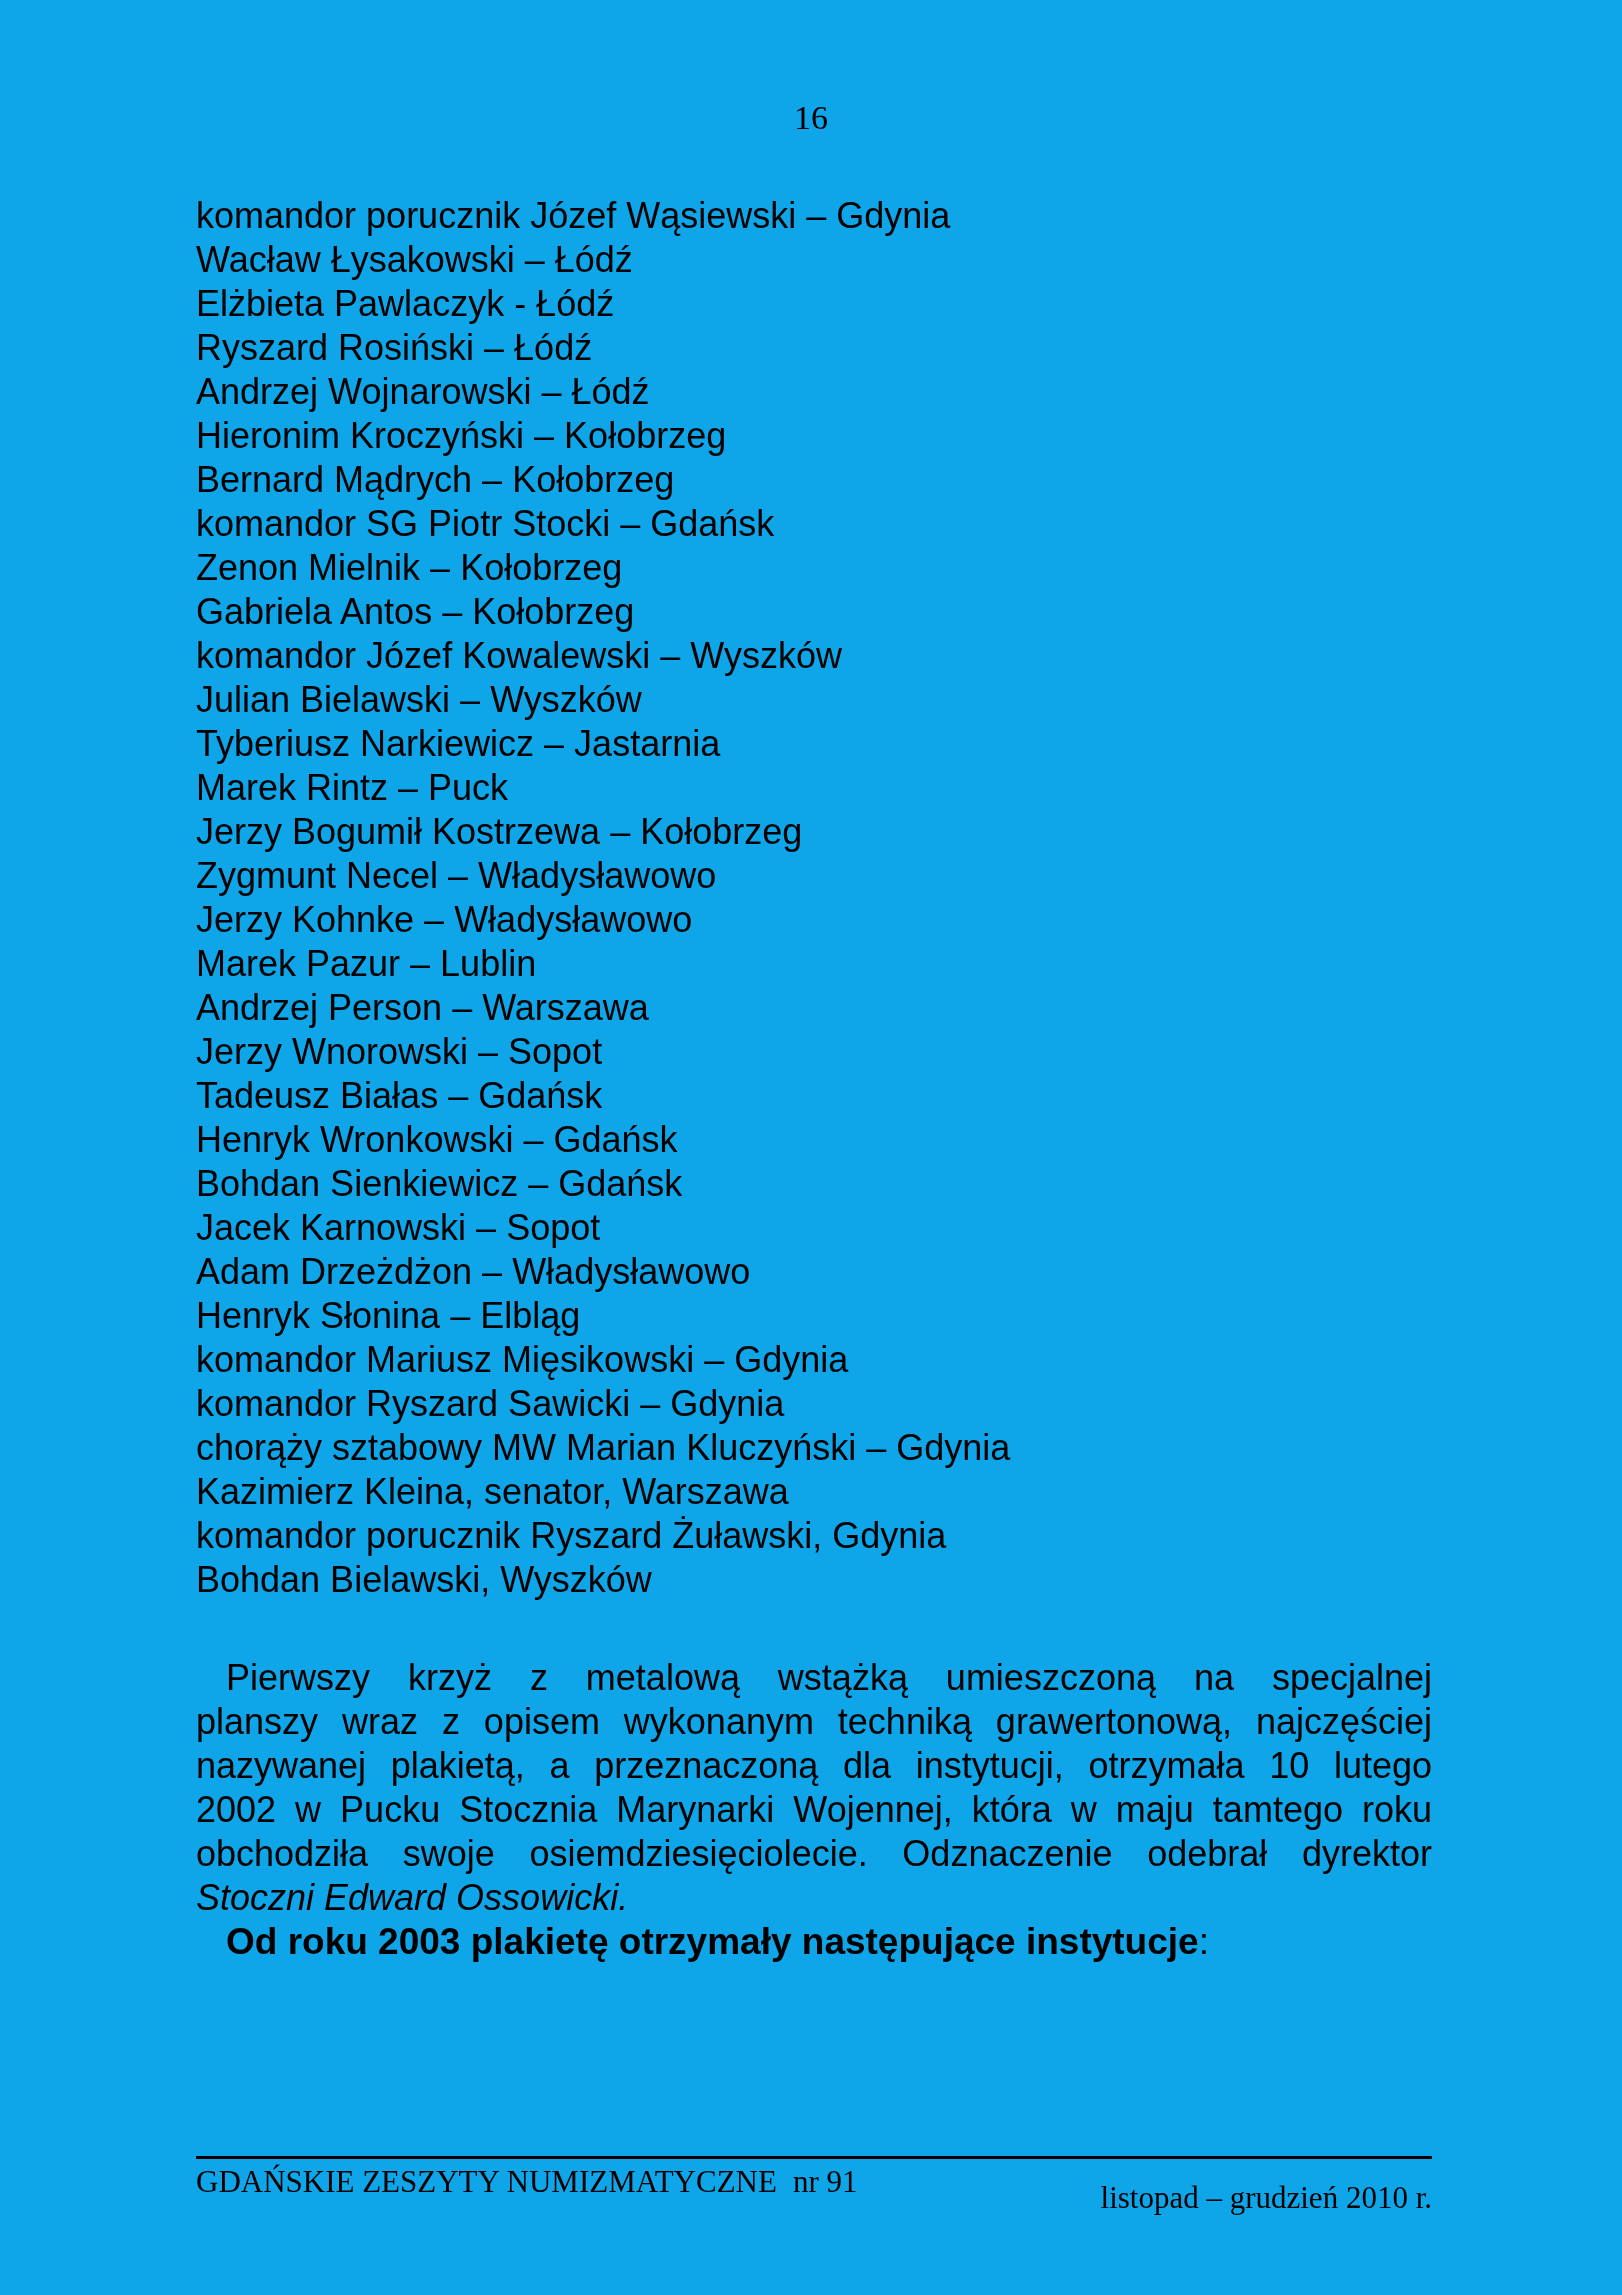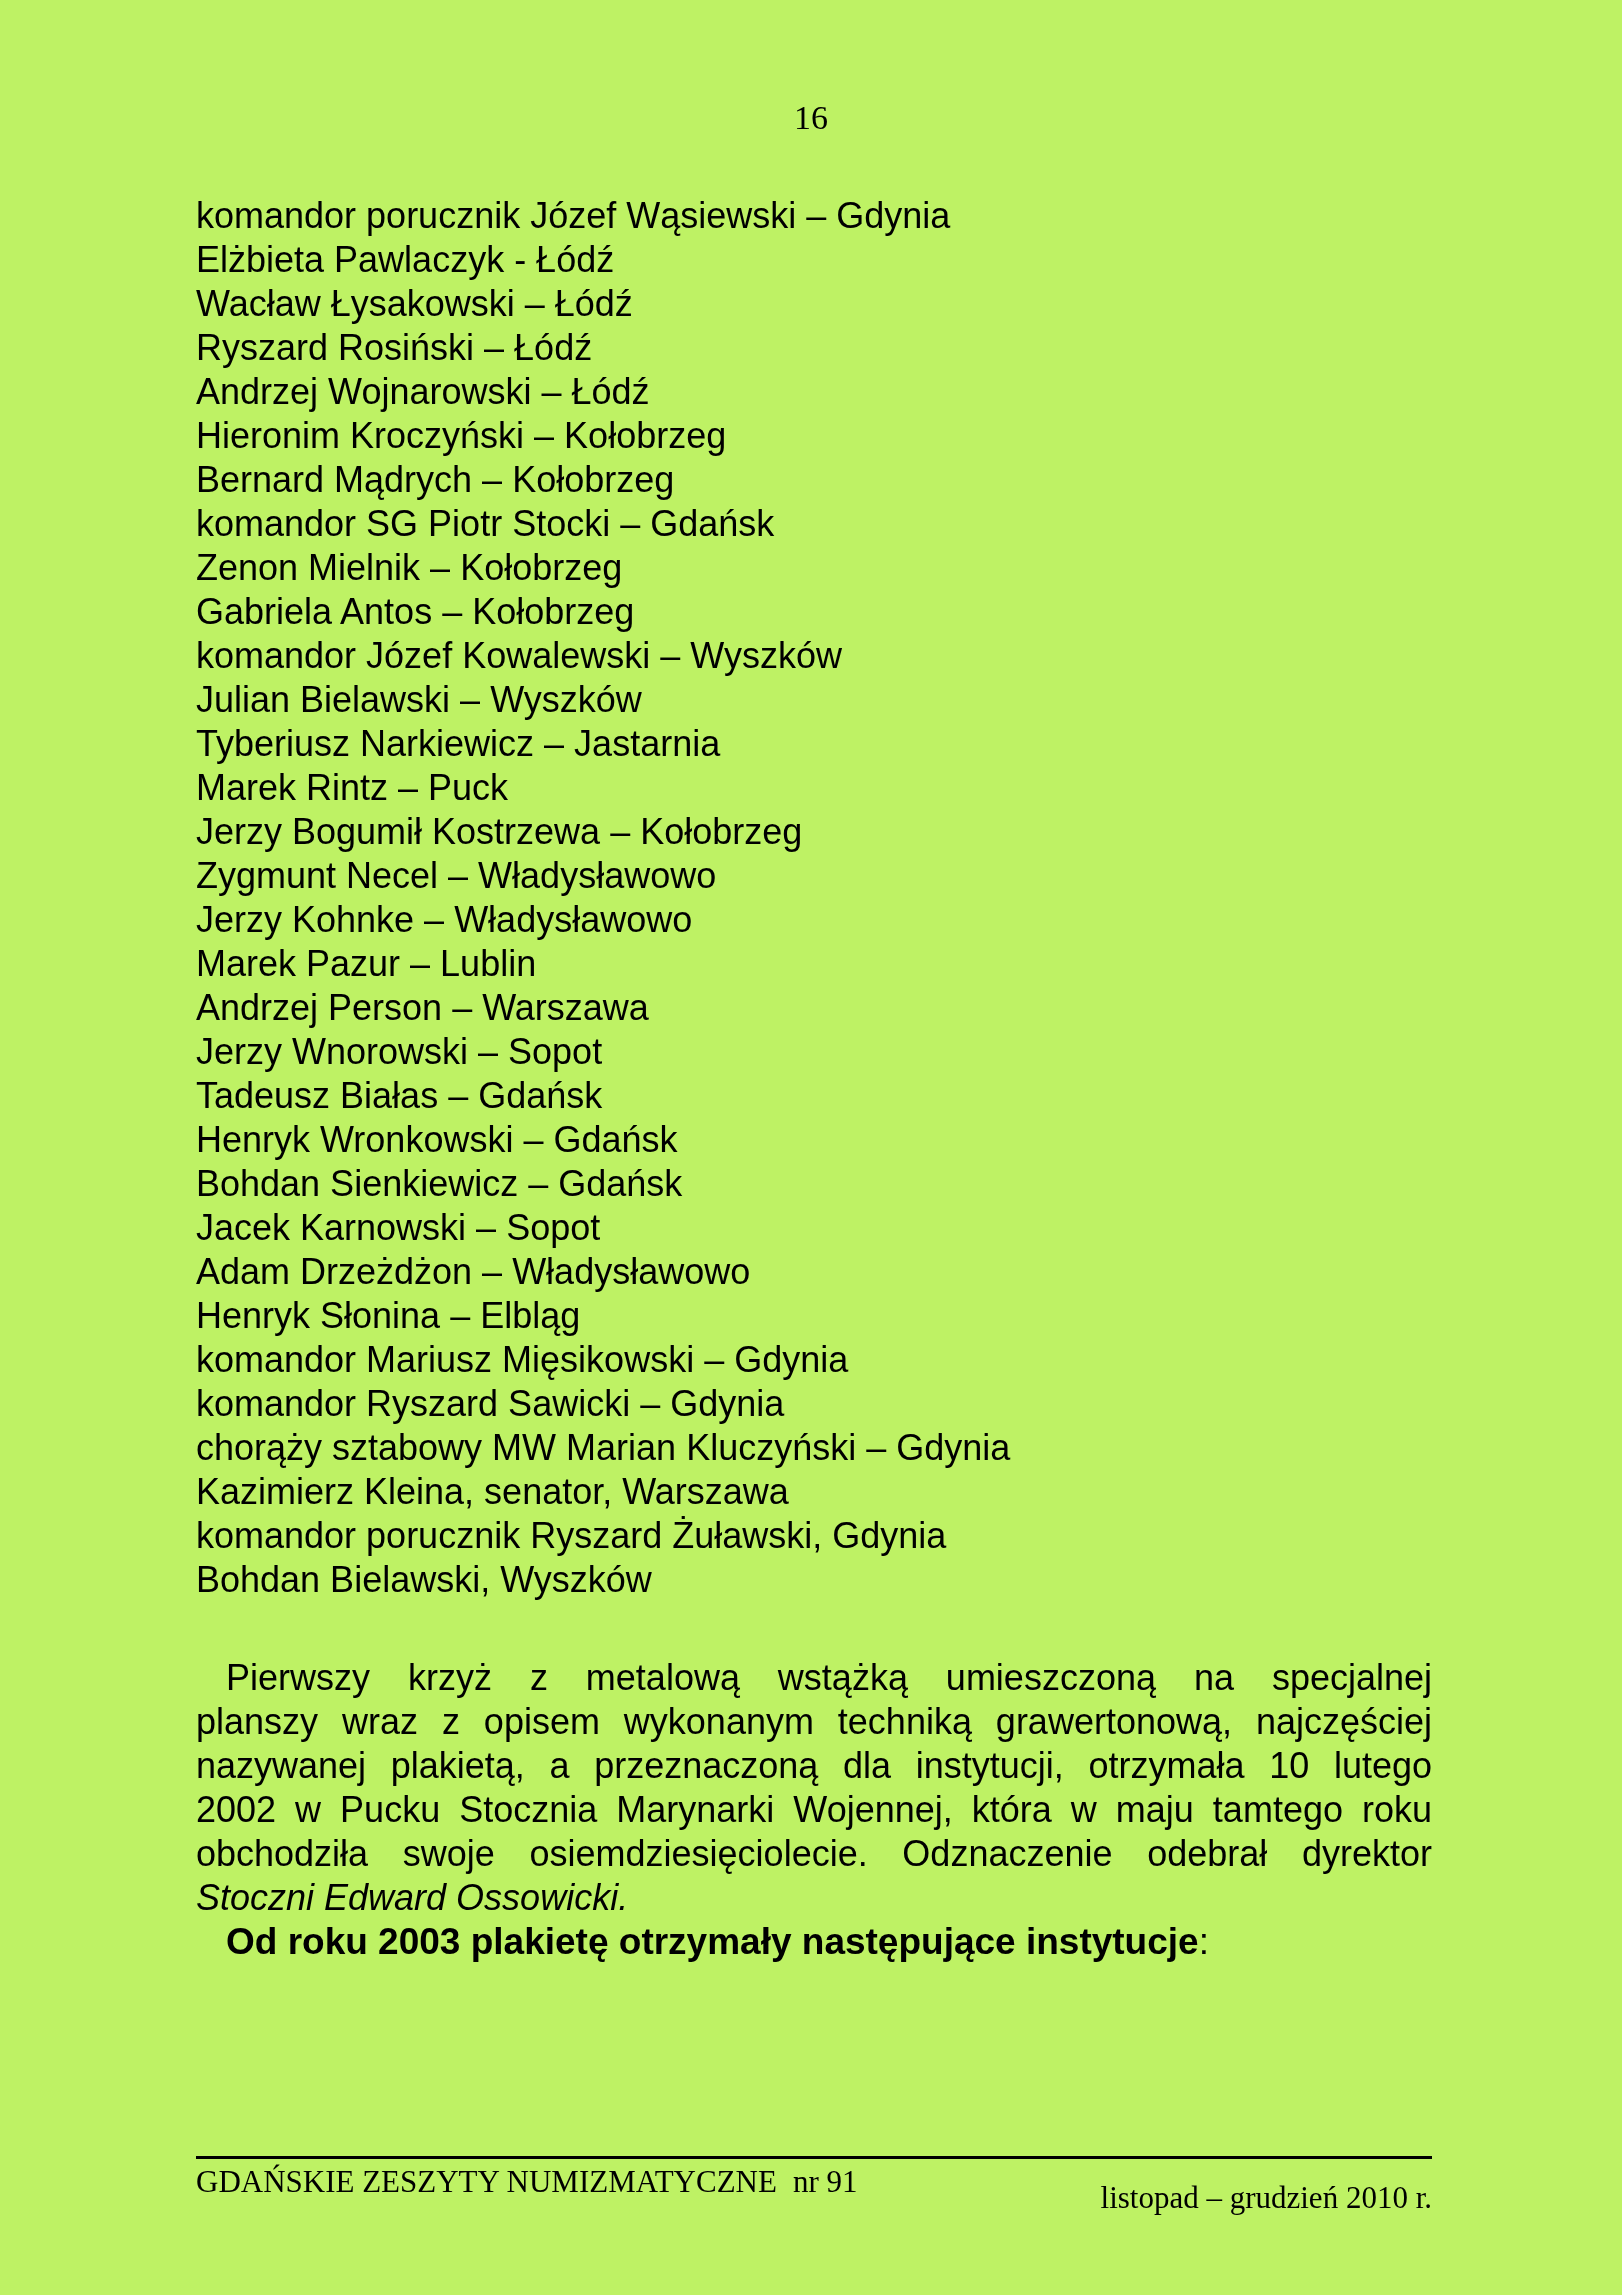--- a/index.html
+++ b/index.html
@@ -5,21 +5,21 @@
   html, body {
     margin: 0;
     padding: 0;
     background: #777;
   }
   .page {
     position: relative;
     width: 1622px;
     height: 2295px;
     margin: 0 auto;
-    background: #bef264;
+    background: #0ea5e9;
     color: #000000;
     overflow: hidden;
   }
   .page-number {
     position: absolute;
     top: 99px;
     left: 0;
     width: 100%;
     text-align: center;
     font-family: "Liberation Serif", serif;
@@ -85,22 +85,22 @@
 <body>
 
 <div class="page">
 
   <div class="page-number">16</div>
 
   <div class="content">
 
     <div class="recipients-list">
         <div class="recipient-line">komandor porucznik Józef Wąsiewski – Gdynia</div>
+        <div class="recipient-line">Wacław Łysakowski – Łódź</div>
         <div class="recipient-line">Elżbieta Pawlaczyk - Łódź</div>
-        <div class="recipient-line">Wacław Łysakowski – Łódź</div>
         <div class="recipient-line">Ryszard Rosiński – Łódź</div>
         <div class="recipient-line">Andrzej Wojnarowski – Łódź</div>
         <div class="recipient-line">Hieronim Kroczyński – Kołobrzeg</div>
         <div class="recipient-line">Bernard Mądrych – Kołobrzeg</div>
         <div class="recipient-line">komandor SG Piotr Stocki – Gdańsk</div>
         <div class="recipient-line">Zenon Mielnik – Kołobrzeg</div>
         <div class="recipient-line">Gabriela Antos – Kołobrzeg</div>
         <div class="recipient-line">komandor Józef Kowalewski – Wyszków</div>
         <div class="recipient-line">Julian Bielawski – Wyszków</div>
         <div class="recipient-line">Tyberiusz Narkiewicz – Jastarnia</div>

